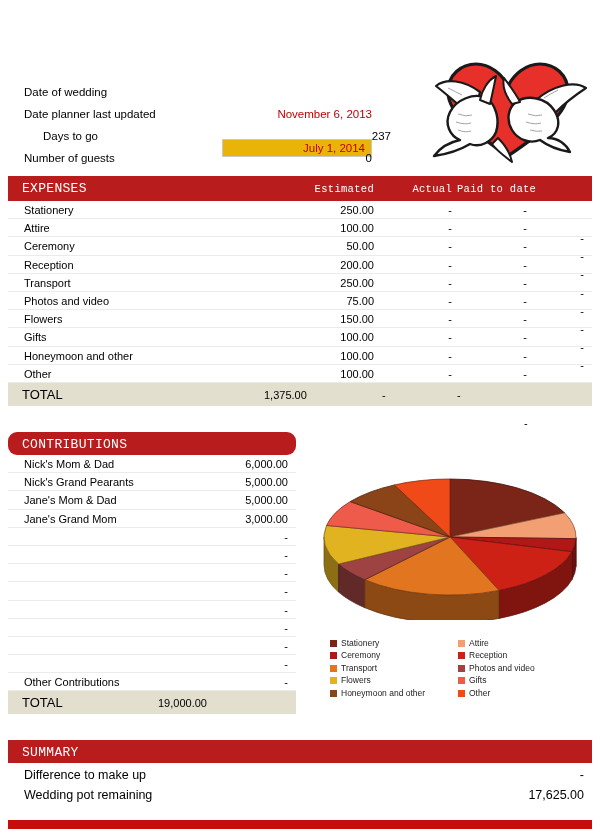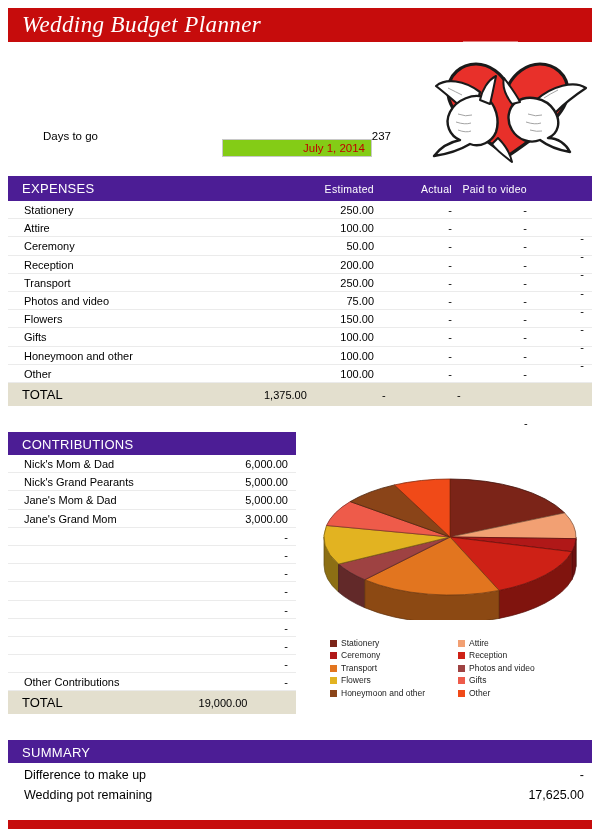--- a/index.html
+++ b/index.html
@@ -32,35 +32,35 @@
   .info-row { position: absolute; height: 20px; font-size: 11.5px; color:#000; }
   .info-label { position:absolute; left:24px; white-space:nowrap; }
   .info-val { position:absolute; right:0; width:175px; text-align:right; white-space:nowrap; }
   .info-val.red { color:#C00000; }
   .r0 { top: 34px; }
   .r1 { top: 56px; }
   .r2 { top: 78px; margin-left: 19px; }
   .r3 { top: 100px; }
   .date-box {
     position:absolute; left:222px; top:87px; width:150px; height:18px;
-    border:1px solid #c8c8c8; background:#84cc16;
+    border:1px solid #c8c8c8; background:#eab308;
   }
   .date-box span {
     position:absolute; right:6px; top:2px;
     font-size:11.5px; color:#C00000; white-space:nowrap;
   }
 
   
   .hero { position:absolute; left:424px; top:52px; width:168px; height:118px; }
   .hero svg { width:100%; height:100%; display:block; }
 
   
   .band {
-    position:absolute; background:#4c1d95; color:#fff;
-    font-size:13px; letter-spacing:.3px;
+    position:absolute; background:#b91c1c; color:#fff;
+    font-size:13px; letter-spacing:.3px;font-family:Liberation Mono, monospace;
   }
   .band-label { position:absolute; left:14px; top:5px; white-space:nowrap; }
   .band-col {
     position:absolute; top:7px; font-size:10.5px; text-align:right; color:#fff;
     white-space:nowrap;
   }
 
   
   #expenses-band { left:8px; top:176px; width:584px; height:25px; }
   .ex-table { position:absolute; left:8px; top:201px; width:584px; }
@@ -76,33 +76,33 @@
   .col-paid { right:65px; width:70px; }
   .col-left { right:8px;  width:60px;margin-top:28px; }
   .total-row {
     position:relative; height:23px; background:#E3DFCE;
     font-size:13px; color:#000; border:none;
   }
   .total-row .name { position:absolute; left:14px; top:4px; }
   .total-row .c { position:absolute; top:6px; text-align:left; font-size:11px; }
 
   
-  #contrib-band { left:8px; top:432px; width:288px; height:23px; }
+  #contrib-band { left:8px; top:432px; width:288px; height:23px;border-radius:9px; }
   .cb-table { position:absolute; left:8px; top:455px; width:288px; }
   .cb-row {
     position:relative; height:18.2px; border-bottom:1px solid #ebebeb;
     font-size:11px; color:#000;
   }
   .cb-row .name { position:absolute; left:16px; top:3px; white-space:nowrap; }
   .cb-row .amt { position:absolute; right:8px; top:3px; text-align:right; width:120px; white-space:nowrap; }
   .cb-total {
     position:relative; height:23px; background:#E3DFCE; font-size:13px;
   }
   .cb-total .name { position:absolute; left:14px; top:4px; }
-  .cb-total .amt { position:absolute; right:8px; top:6px; font-size:11px; text-align:center; width:130px; }
+  .cb-total .amt { position:absolute; right:8px; top:6px; font-size:11px; text-align:left; width:130px; }
 
   
   .chart-wrap { position:absolute; left:306px; top:455px; width:288px; height:250px; }
   .pie-svg { position:absolute; left:0; top:0; width:288px; height:165px; }
 
   .legend { position:absolute; left:24px; top:183px; width:264px; }
   .legend-col { position:absolute; top:0; width:120px; }
   .legend-col.left { left:0; }
   .legend-col.right { left:128px; }
   .legend-item {
@@ -124,36 +124,43 @@
   .footer-bar {
     position:absolute; left:8px; top:820px; width:584px; height:9px;
     background:#C60C0C;
   }
 </style>
 </head>
 <body>
 
 <div class="page">
 
-  <div class="title-bar">
-    <div class="title-text">Wedding Budget Planner</div>
-    <div class="title-underline"></div>
-  </div>
 
   <div class="info">
+    <div class="info-row r0" style="width:600px;">
+      <span class="info-label">Date of wedding</span>
+    </div>
     <div class="date-box">
       <span>July 1, 2014</span>
     </div>
 
+    <div class="info-row r1" style="width:600px;">
+      <span class="info-label">Date planner last updated</span>
+      <span class="info-val red" style="right:228px;">November 6, 2013</span>
+    </div>
 
     <div class="info-row r2" style="width:600px;">
       <span class="info-label">Days to go</span>
       <span class="info-val" style="right:228px;">237</span>
     </div>
 
+    <div class="info-row r3" style="width:600px;">
+      <span class="info-label">Number of guests</span>
+      <span class="info-val" style="right:228px;">0</span>
+    </div>
   </div>
 
   <div class="hero">
     <svg viewBox="0 0 168 118" xmlns="http://www.w3.org/2000/svg">
 
       <path d="M84 104 C 52 82 24 62 24 40 C 24 22 38 12 52 12 C 66 12 78 22 84 34
                C 90 22 102 12 116 12 C 130 12 144 22 144 40 C 144 62 116 82 84 104 Z" fill="#E8302A" stroke="#1a1a1a" stroke-width="3.2" stroke-linejoin="round"></path>
 
       <path d="M112 48 C 128 34 150 28 162 36 C 150 44 140 52 132 60 C 124 62 116 58 112 48 Z" fill="#ffffff" stroke="#1a1a1a" stroke-width="2.2" stroke-linejoin="round"></path>
 
@@ -181,21 +188,21 @@
         <path d="M24 36 q 8 4 14 7"></path>
           <path d="M134 38 q -8 4 -14 8"></path>
       </g>
     </svg>
   </div>
 
   <div class="band" id="expenses-band">
     <span class="band-label">EXPENSES</span>
     <span class="band-col col-est">Estimated</span>
     <span class="band-col col-act">Actual</span>
-    <span class="band-col col-paid">Paid to video</span>
+    <span class="band-col col-paid">Paid to date</span>
     <span class="band-col col-left">Left to pay</span>
   </div>
 
   <div class="ex-table" id="expenses-table">
       <div class="ex-row">
         <span class="name">Stationery</span>
         <span class="c col-est">250.00</span>
         <span class="c col-act">-</span>
         <span class="c col-paid">-</span>
         <span class="c col-left">-</span>

